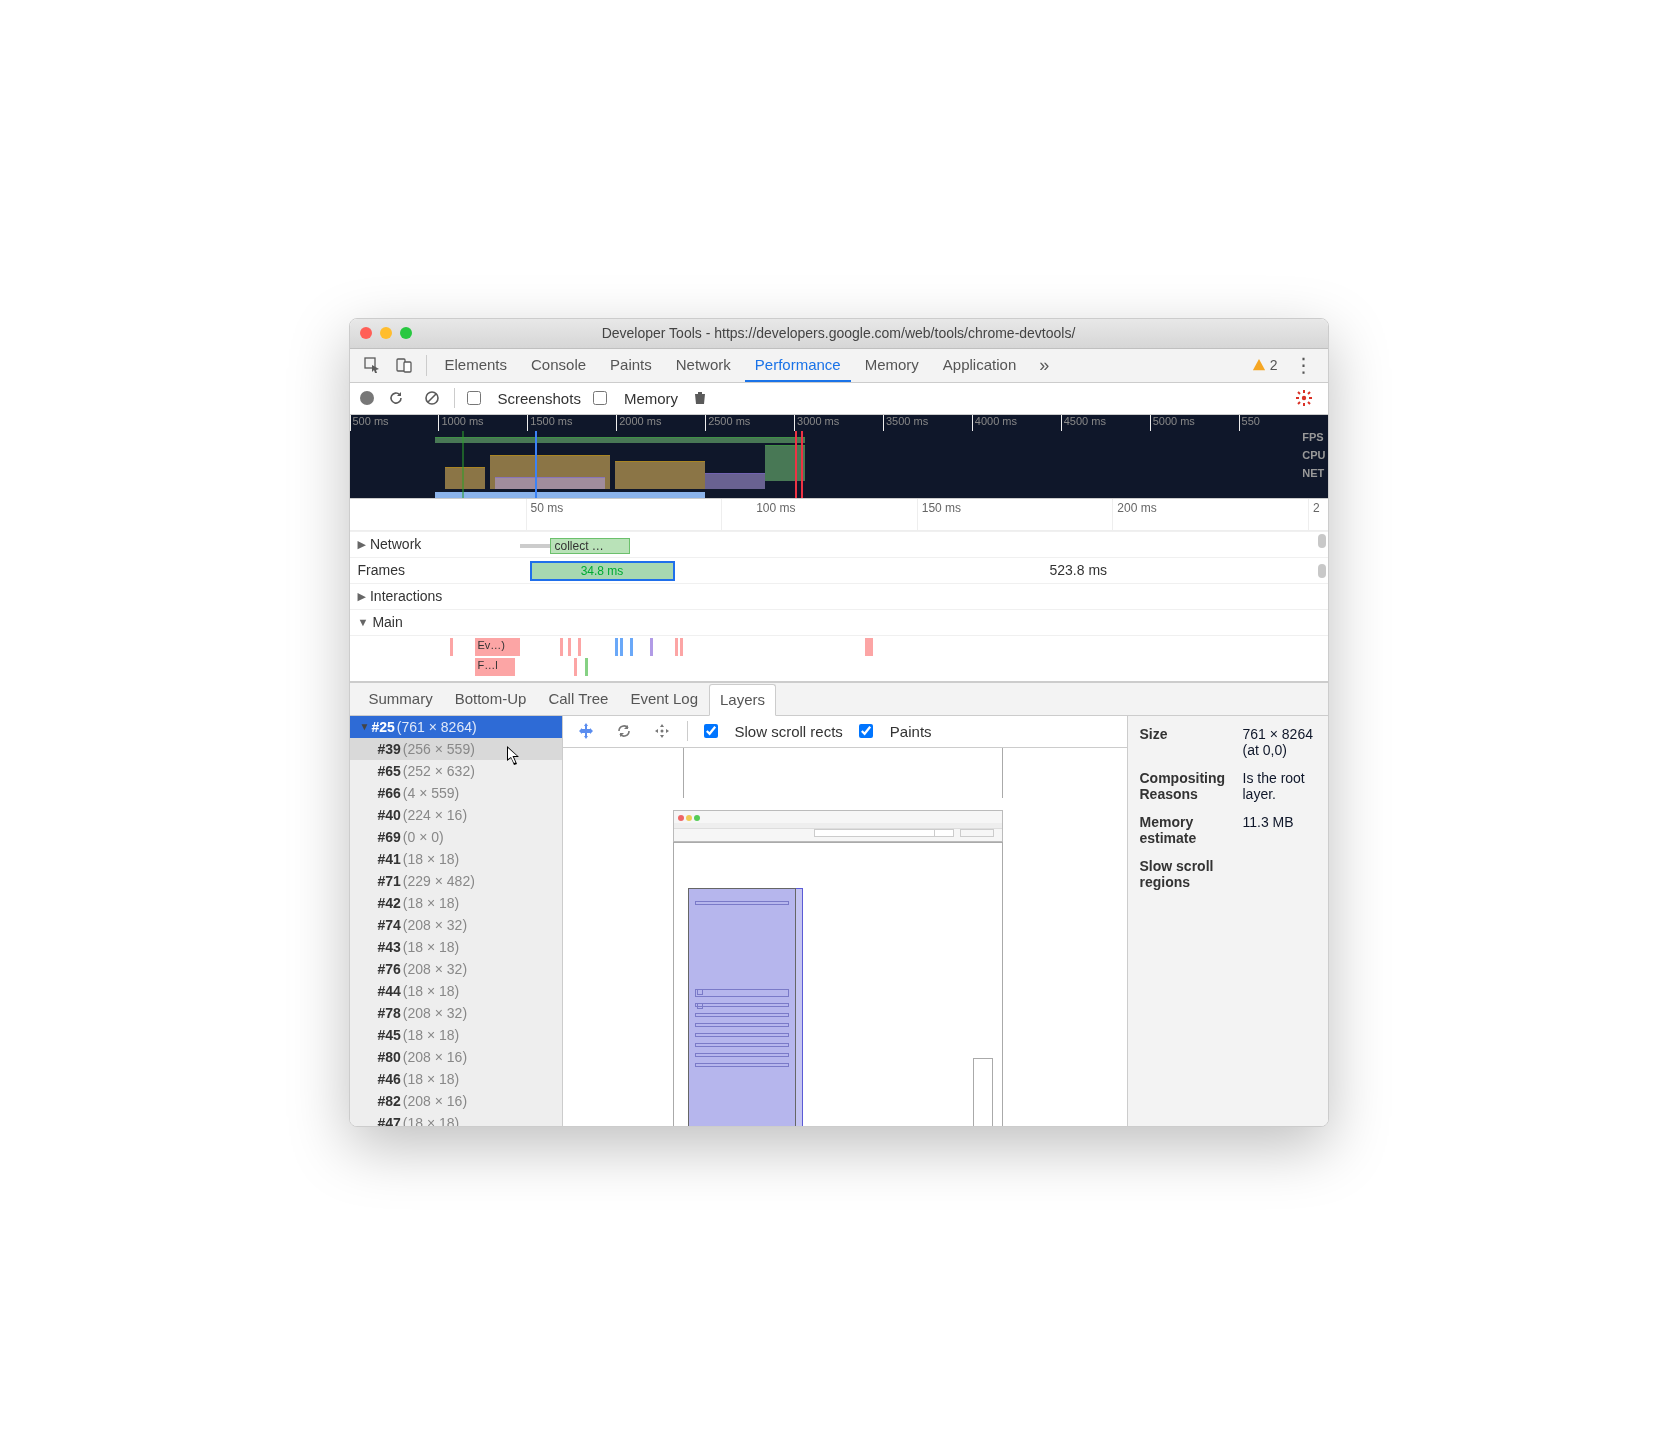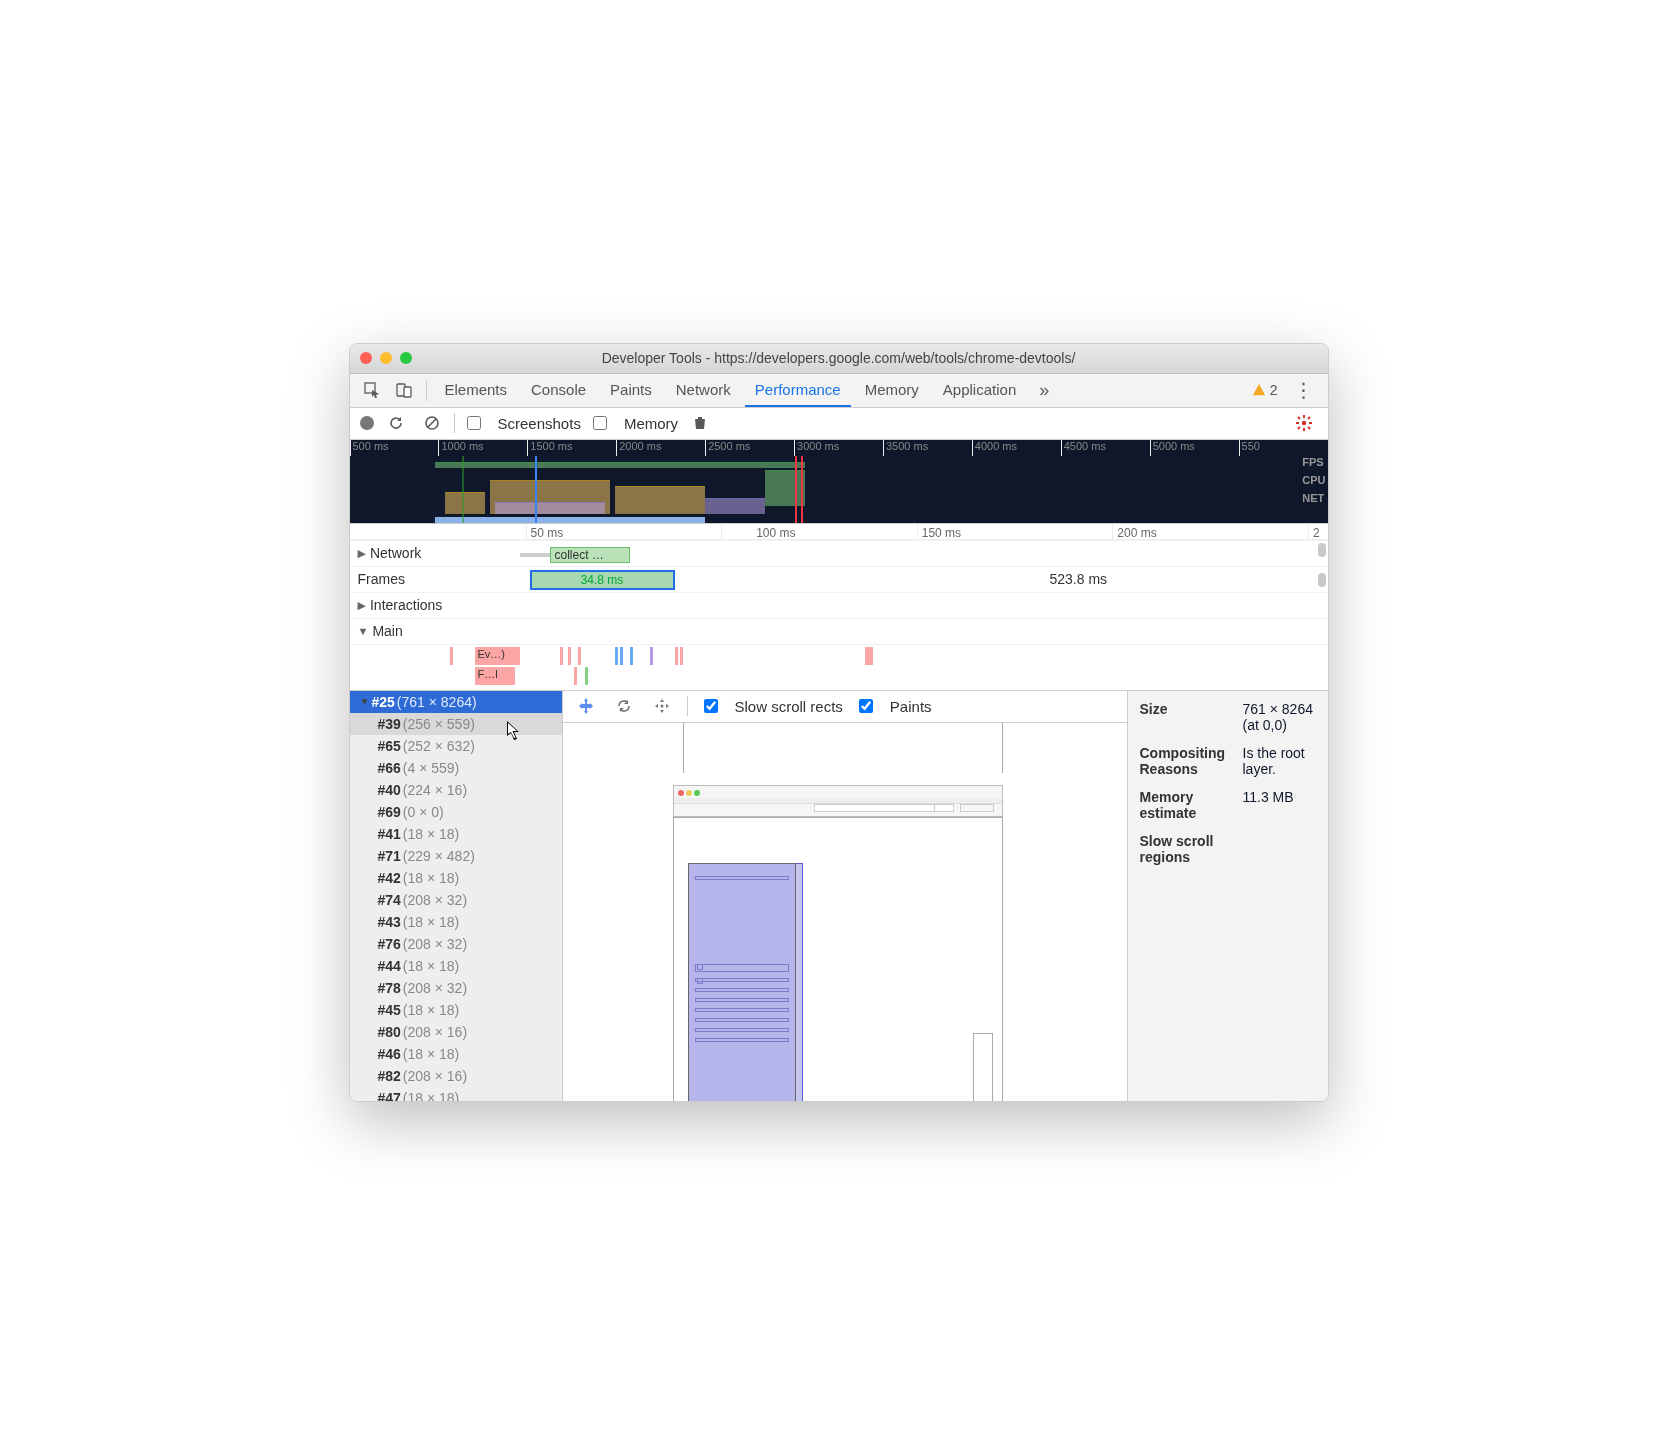--- a/index.html
+++ b/index.html
@@ -104,21 +104,21 @@
   .ov-p { position:absolute; background:rgba(180,160,230,0.55); border-top:1px solid rgba(120,100,200,0.6);}
   .ov-net { position:absolute; left:85px; bottom:0; height:6px; width:270px; background:#8bb3ea; }
   .ov-cursor { position:absolute; top:0; bottom:0; width:2px; }
   .ov-cursor.blue{ background:#3b82f6; left:185px;}
   .ov-cursor.red{ background:#e34; left:451px;}
   .ov-cursor.red2{ background:#e34; left:445px;}
   .ov-cursor.gr{ background:#2c9f2c88; left:112px;}
 
   
   .perf-panel { border-bottom:1px solid #ccc; display:flex; flex-direction:column; }
-  .ruler { height:16px; position:relative; border-bottom:1px solid #eee;}
+  .ruler { height:32px; position:relative; border-bottom:1px solid #eee;}
   .ruler .tick { position:absolute; top:0; height:100%; border-left:1px solid #eee; font-size:12px; color:#666; padding-left:4px; padding-top:2px;}
   .perf-lanes { display:flex; flex-direction:column; }
   .lane { position:relative; height:26px; border-top:1px solid #f0f0f0; display:flex; align-items:center;}
   .lane-label { width:100px; padding-left:8px; font-size:14px; color:#333; display:flex; align-items:center; gap:4px;}
   .lane-label .disclosure { font-size:11px; color:#666; }
   .lane-body { position:absolute; left:100px; right:0; top:0; bottom:0; }
   .frame-box { position:absolute; height:20px; top:3px; border:2px solid #2ea44f; background:#a7d8b1; font-size:12px; color:#0a3; display:flex; align-items:center; justify-content:center;}
   .frame-box.selected { outline:2px solid #1f6feb; outline-offset:-2px;}
   .frame-label { position:absolute; top:4px; font-size:14px; color:#333;}
   .net-block { position:absolute; top:6px; height:16px; background:#b9e2b8; border:1px solid #6cc06c; font-size:12px; color:#333; padding:0 4px; overflow:hidden; white-space:nowrap;}
@@ -383,20 +383,27 @@
           <div class="fl purple thin" style="left:200px; top:2px;"></div>
           <div class="fl green  thin" style="left:135px; top:22px;"></div>
           <div class="fl yellow thin" style="left:225px; top:2px;"></div>
           <div class="fl yellow thin" style="left:230px; top:2px;"></div>
           <div class="fl yellow" style="left:415px; top:2px; width:8px;"></div>
         </div>
       </div>
     </div>
   </div>
 
+  <div class="bottom-tabs">
+    <div class="tab2">Summary</div>
+    <div class="tab2">Bottom-Up</div>
+    <div class="tab2">Call Tree</div>
+    <div class="tab2">Event Log</div>
+    <div class="tab2 active">Layers</div>
+  </div>
 
   <div class="layers-panel">
 
     <div class="tree" id="tree" style="position:relative;">
 
       <div class="tree-row selected">
           <span class="disclosure">▼</span>
           <span class="id">#25</span>
           <span class="dims">(761 × 8264)</span>
         </div>

